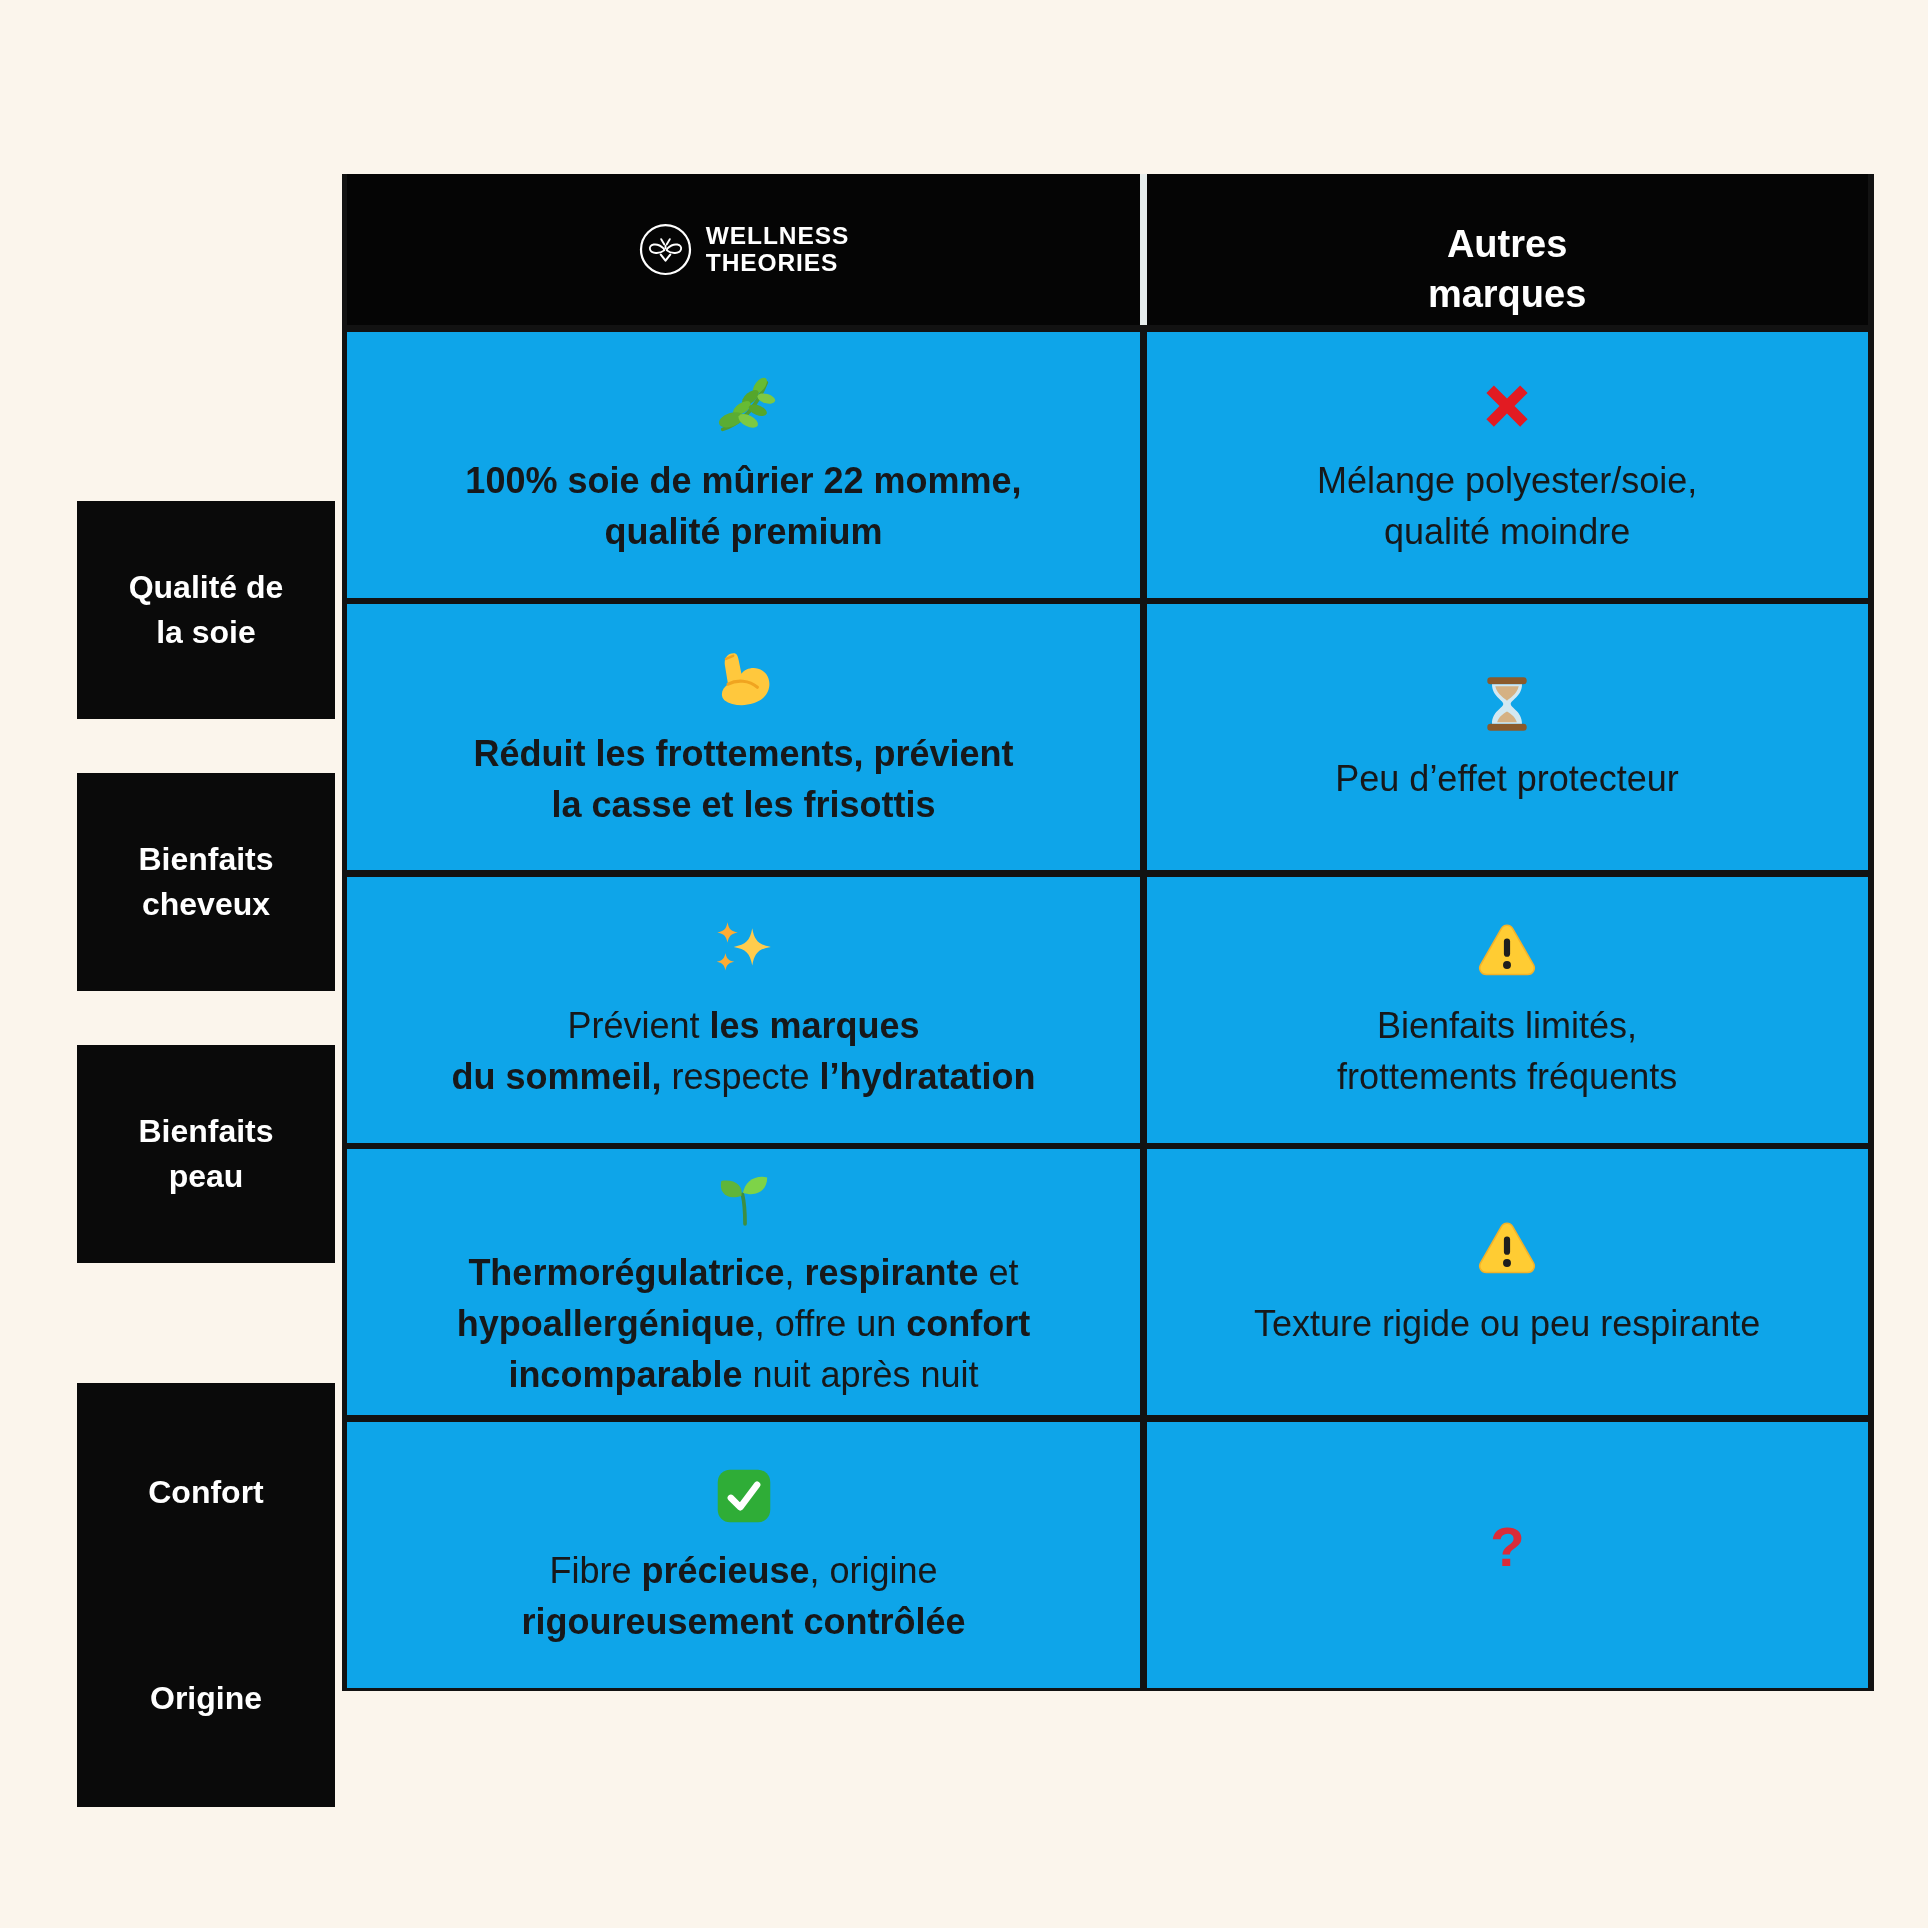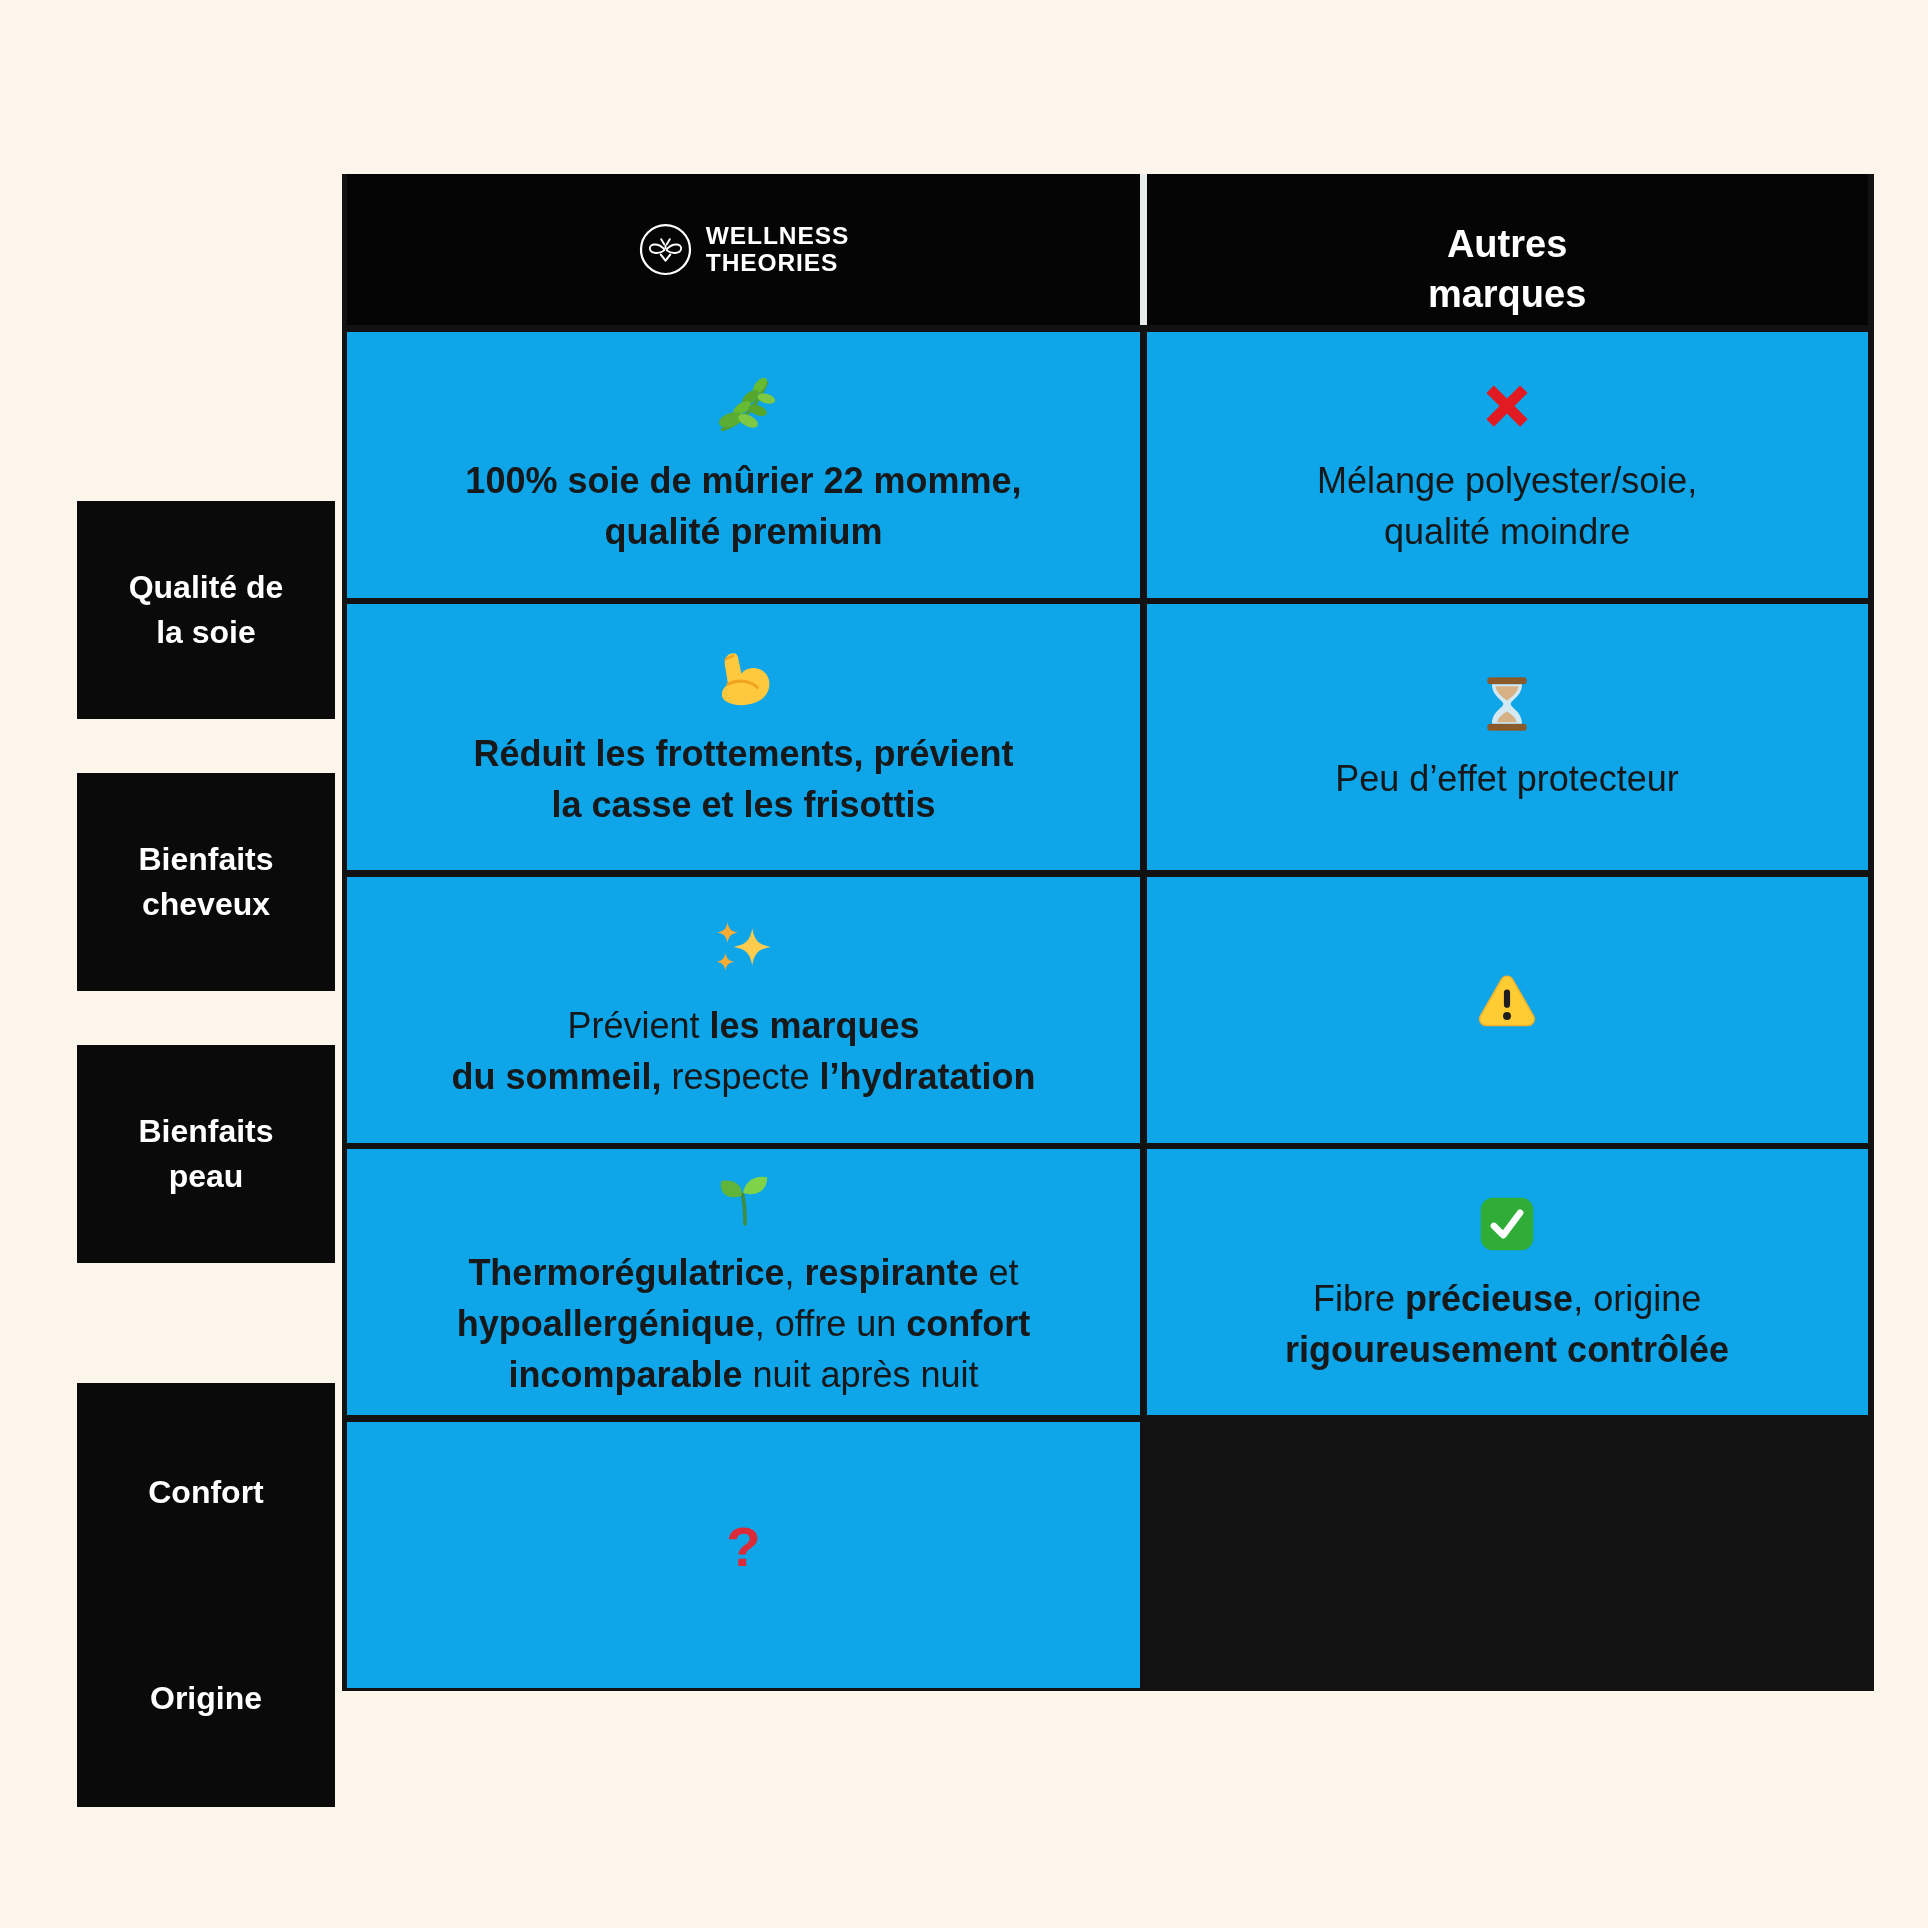--- a/index.html
+++ b/index.html
@@ -144,34 +144,46 @@
 du sommeil,</span><span> respecte </span><span class="b">l’hydratation</span></span>
     </div>
     <div class="cell">
       <span class="icon">
           <svg width="62" height="62" viewBox="0 0 64 64">
             <path d="M32 5.5 C34.6 5.5 36.7 6.9 38 9.2 L59.3 46.3 C61.8 50.8 58.6 56.2 53.3 56.2 H10.7 C5.4 56.2 2.2 50.8 4.7 46.3 L26 9.2 C27.3 6.9 29.4 5.5 32 5.5 Z" fill="#FFCC33" stroke="#F3B229" stroke-width="1.6"></path>
             <rect x="28.8" y="19" width="6.4" height="19" rx="3.2" fill="#1E1E1E"></rect>
             <circle cx="32" cy="46.5" r="4.1" fill="#1E1E1E"></circle>
           </svg>
         </span>
+      <span class="txt"><span>Bienfaits limités,
+frottements fréquents</span></span>
     </div>
 
     <div class="cell">
       <span class="icon">
           <svg width="66" height="66" viewBox="0 0 64 64">
             <path d="M33 57 C33 45 32.5 37 30.5 28.5" stroke="#3E8E41" stroke-width="3.6" fill="none" stroke-linecap="round"></path>
             <path d="M29.5 30 C15 34.5 7.5 26.5 10 15.5 C23 13.5 31.5 20 29.5 30 Z" fill="#5FB53A"></path>
             <path d="M31 27 C33 16.5 42 9.5 54.5 12 C54.5 25 43.5 31.5 31 27 Z" fill="#7ED348"></path>
           </svg>
         </span>
       <span class="txt"><span class="b">Thermorégulatrice</span><span>, </span><span class="b">respirante</span><span> et
 </span><span class="b">hypoallergénique</span><span>, offre un </span><span class="b">confort
 incomparable</span><span> nuit après nuit</span></span>
     </div>
+    <div class="cell">
+      <span class="icon">
+          <svg width="62" height="62" viewBox="0 0 64 64">
+            <path d="M32 5.5 C34.6 5.5 36.7 6.9 38 9.2 L59.3 46.3 C61.8 50.8 58.6 56.2 53.3 56.2 H10.7 C5.4 56.2 2.2 50.8 4.7 46.3 L26 9.2 C27.3 6.9 29.4 5.5 32 5.5 Z" fill="#FFCC33" stroke="#F3B229" stroke-width="1.6"></path>
+            <rect x="28.8" y="19" width="6.4" height="19" rx="3.2" fill="#1E1E1E"></rect>
+            <circle cx="32" cy="46.5" r="4.1" fill="#1E1E1E"></circle>
+          </svg>
+        </span>
+      <span class="txt"><span>Texture rigide ou peu respirante</span></span>
+    </div>
 
     <div class="cell">
       <span class="icon">
           <svg width="60" height="60" viewBox="0 0 64 64">
             <rect x="4" y="4" width="56" height="56" rx="13" fill="#2FAD37"></rect>
             <path d="M18 34 L28 44 L46 20" stroke="#FFFFFF" stroke-width="7" fill="none" stroke-linecap="round" stroke-linejoin="round"></path>
           </svg>
         </span>
       <span class="txt"><span>Fibre </span><span class="b">précieuse</span><span>, origine
 </span><span class="b">rigoureusement contrôlée</span></span>

